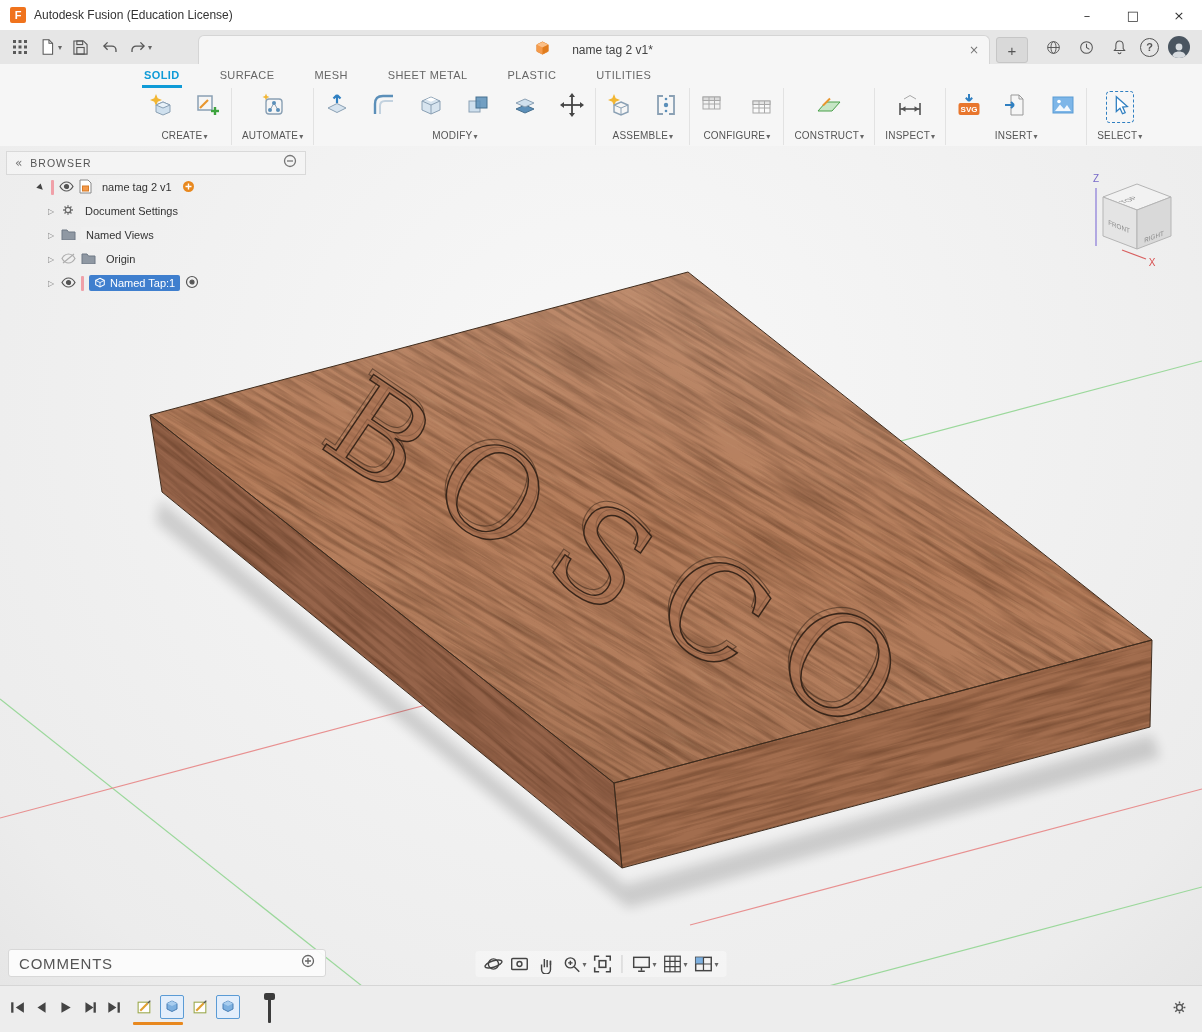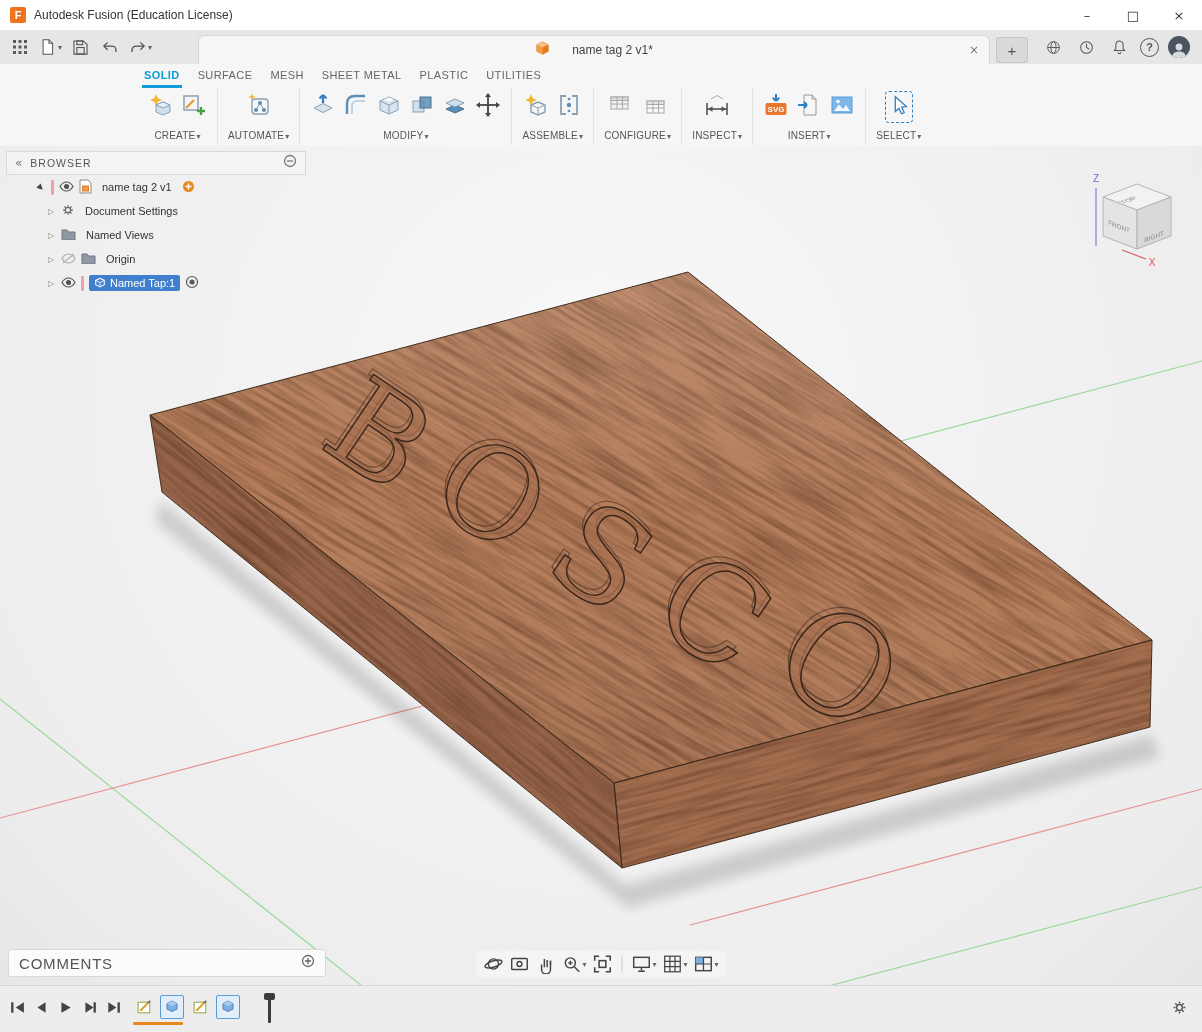--- a/index.html
+++ b/index.html
@@ -34,27 +34,27 @@
   .help-circle{width:17px;height:17px;border:1.4px solid #555;border-radius:50%;
     font-size:11px;color:#555;display:flex;align-items:center;justify-content:center;font-weight:bold;}
   .avatar{width:22px;height:22px;border-radius:50%;background:#4a5560;display:flex;align-items:flex-end;justify-content:center;overflow:hidden;}
 
   
   .ribbon{position:absolute;top:64px;left:0;right:0;height:82px;background:#f6f6f6;
     border-bottom:1px solid #cfcfcf;}
   .design-box{position:absolute;left:10px;top:8px;width:108px;height:62px;background:#fdfdfd;
     border:1px solid #cfcfcf;border-radius:3px;display:flex;align-items:center;justify-content:center;
     font-size:11px;color:#333;letter-spacing:.3px;}
-  .rtabs{display:flex;gap:14px;padding-left:142px;height:24px;align-items:flex-end;}
+  .rtabs{display:flex;gap:36px;padding-left:142px;height:24px;align-items:flex-end;}
   .rtab{font-size:11px;color:#666;letter-spacing:.4px;padding:0 2px 4px 2px;border-bottom:3px solid transparent;}
   .rtab.active{color:#0f9bd7;border-bottom-color:#0f9bd7;font-weight:bold;}
   .rtools{display:flex;align-items:stretch;padding-left:138px;height:57px;}
   .rg{display:flex;flex-direction:column;align-items:center;justify-content:space-between;
     padding:3px 10px 4px 10px;border-right:1px solid #e2e2e2;}
-  .rg-icons{display:flex;gap:7px;align-items:center;height:32px;}
+  .rg-icons{display:flex;gap:21px;align-items:center;height:32px;}
   .rg-label{font-size:10px;color:#555;letter-spacing:.2px;white-space:nowrap;}
   .sel-frame{border:1.5px dashed #2f7fc1;border-radius:4px;padding:1px;}
 
   
   .canvas{position:absolute;top:146px;left:0;width:1202px;height:839px;
     background:radial-gradient(ellipse at 50% 30%, #f8f8f8 0%, #ececec 85%, #e6e6e6 100%);}
   .scene{position:absolute;top:0;left:0;}
 
   
   .browser{position:absolute;left:6px;top:5px;width:300px;}
@@ -336,20 +336,31 @@
                 <rect x="6" y="9" width="17" height="3.5" fill="#e4e4e4" stroke="#a8a8a8"></rect>
                 <line x1="12" y1="9" x2="12" y2="21" stroke="#a8a8a8"></line>
                 <line x1="17.5" y1="9" x2="17.5" y2="21" stroke="#a8a8a8"></line>
                 <line x1="6" y1="16" x2="23" y2="16" stroke="#a8a8a8"></line>
               </svg>
           </span>
         </div>
         <span class="rg-label dd">CONFIGURE</span>
       </div>
 
+      <div class="rg">
+        <div class="rg-icons">
+          <span>
+            <svg width="26" height="26" viewBox="0 0 26 26">
+                <path d="M2,19 l8,-9 h14 l-8,9 z" fill="#9fd89f" fill-opacity="0.55" stroke="#4aa04a"></path>
+                <path d="M7,13.5 l7,-7" stroke="#e8962e" stroke-width="2"></path>
+              </svg>
+          </span>
+        </div>
+        <span class="rg-label dd">CONSTRUCT</span>
+      </div>
 
       <div class="rg">
         <div class="rg-icons">
           <span>
             <svg width="26" height="26" viewBox="0 0 26 26">
                 <g stroke="#555" stroke-width="1.6" fill="none">
                   <line x1="3" y1="17" x2="23" y2="17"></line>
                   <line x1="3" y1="11" x2="3" y2="23"></line>
                   <line x1="23" y1="11" x2="23" y2="23"></line>
                 </g>

